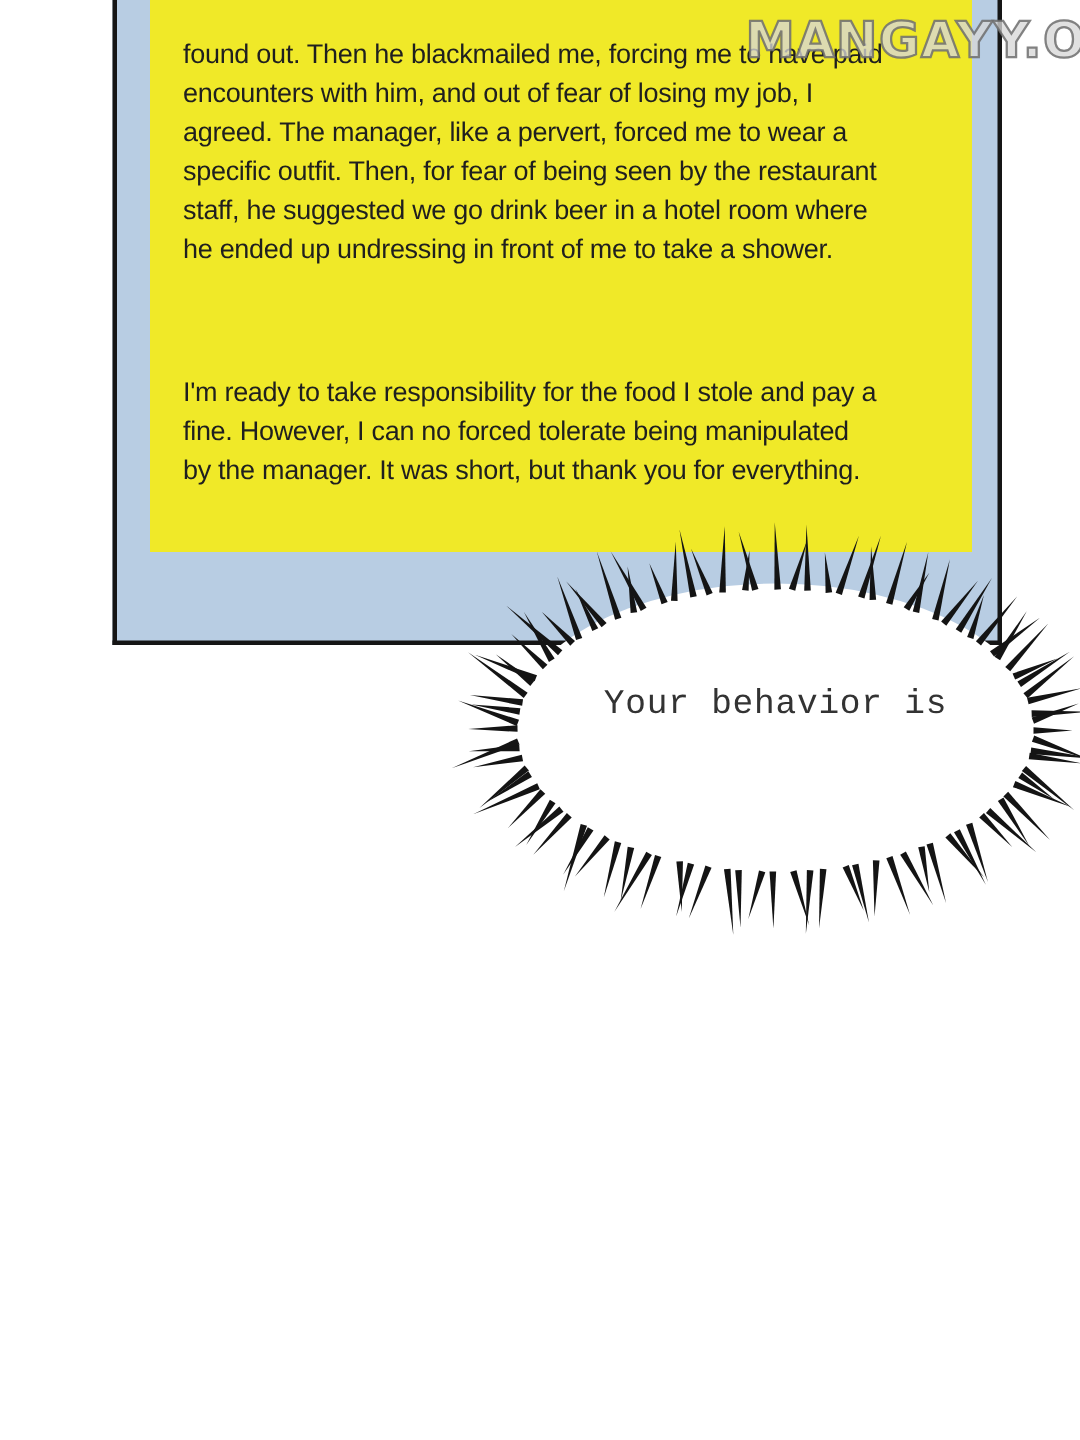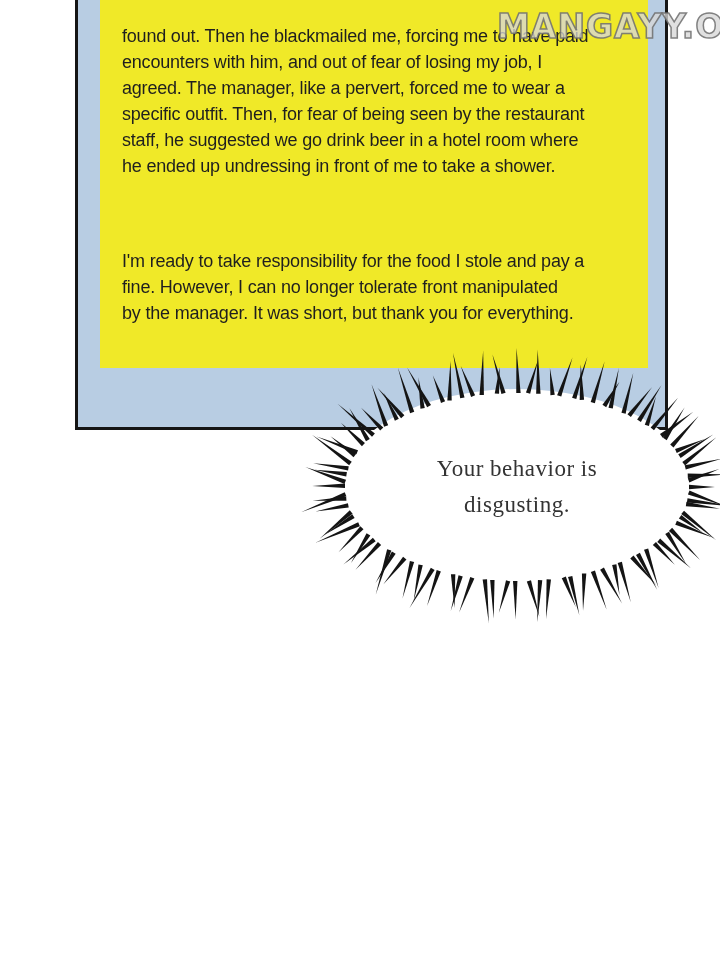--- a/index.html
+++ b/index.html
@@ -31,39 +31,39 @@
     font-size:33px; letter-spacing:1px;
     color:rgba(255,255,255,0.55);
     -webkit-text-stroke:1.5px rgba(110,110,110,0.85);
     text-shadow:0 0 1px rgba(120,120,120,0.5);
     white-space:nowrap;
   }
   .burst-svg { position:absolute; left:275px; top:323px; z-index:2; }
   .bubble-text {
     position:absolute; left:363px; top:451px; width:308px; z-index:3;
     text-align:center;
-    font-family:Liberation Serif, serif;
+    font-family:Liberation Mono, monospace;
     font-size:23px; line-height:36px; letter-spacing:0.5px;
     color:#333333;
   }
 </style>
 </head>
 <body>
 
 <div class="panel">
   <div class="note">
     <div class="note-text">
       <p class="first">found out. Then he blackmailed me, forcing me to have paid
 encounters with him, and out of fear of losing my job, I
 agreed. The manager, like a pervert, forced me to wear a
 specific outfit. Then, for fear of being seen by the restaurant
 staff, he suggested we go drink beer in a hotel room where
 he ended up undressing in front of me to take a shower.</p>
       <p>I'm ready to take responsibility for the food I stole and pay a
-fine. However, I can no longer tolerate front manipulated
+fine. However, I can no forced tolerate being manipulated
 by the manager. It was short, but thank you for everything.</p>
     </div>
   </div>
 </div>
 
 <svg id="burst" class="burst-svg" width="470" height="324" viewBox="0 0 470 324">
   <ellipse cx="242" cy="164" rx="176" ry="98" fill="#ffffff"></ellipse>
 <polygon points="414,166.2 414,161.8 440,164" fill="#141414"></polygon>
     <polygon points="412.9432222997988,171.5138405291519 414.47769079044645,167.39007932714114 451.8631816709368,183.64874574332836" fill="#141414"></polygon>
     <polygon points="411.9532951169973,179.6232454972328 412.51181639985236,175.25883786542317 455.9996399046683,183.0419960481986" fill="#141414"></polygon>
@@ -157,16 +157,15 @@
     <polygon points="401.7380439479189,130.05081147476795 400.0602553732252,125.98325379249387 430.0354198887378,115.99888682809271" fill="#141414"></polygon>
     <polygon points="405.6484757769336,134.988083382415 403.27818549510624,131.28110024516243 438.21172649825576,111.55545541695955" fill="#141414"></polygon>
     <polygon points="410.07032627261543,142.51846327016028 407.2974058996405,139.10219152963077 441.0932367466488,114.5042806315181" fill="#141414"></polygon>
     <polygon points="410.72239122142514,146.5182676509567 409.6997487050827,142.23875806646353 446.67391991580786,135.66525731101584" fill="#141414"></polygon>
     <polygon points="412.8427694927015,154.96549117356656 412.69209925030515,150.56807164865697 451.7771193225274,151.43017964862773" fill="#141414"></polygon>
     <polygon points="414.3374081183316,159.45503404248564 412.811441927127,155.32811907082692 444.18351516901464,146.07357339266312" fill="#141414"></polygon>
   </svg>
 
 <div class="bubble-text">
   <div>Your behavior is</div>
-  <div>disgusting.</div>
 </div>
 
 <div class="watermark">MANGAYY.ORG</div>
 
 </body></html>

